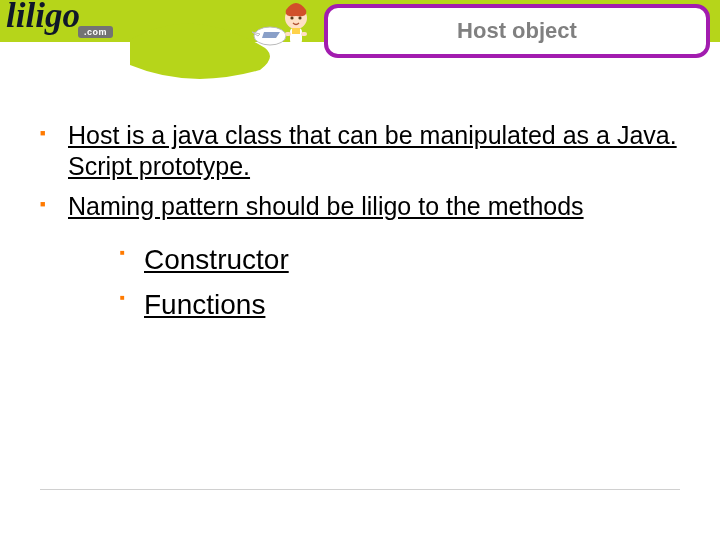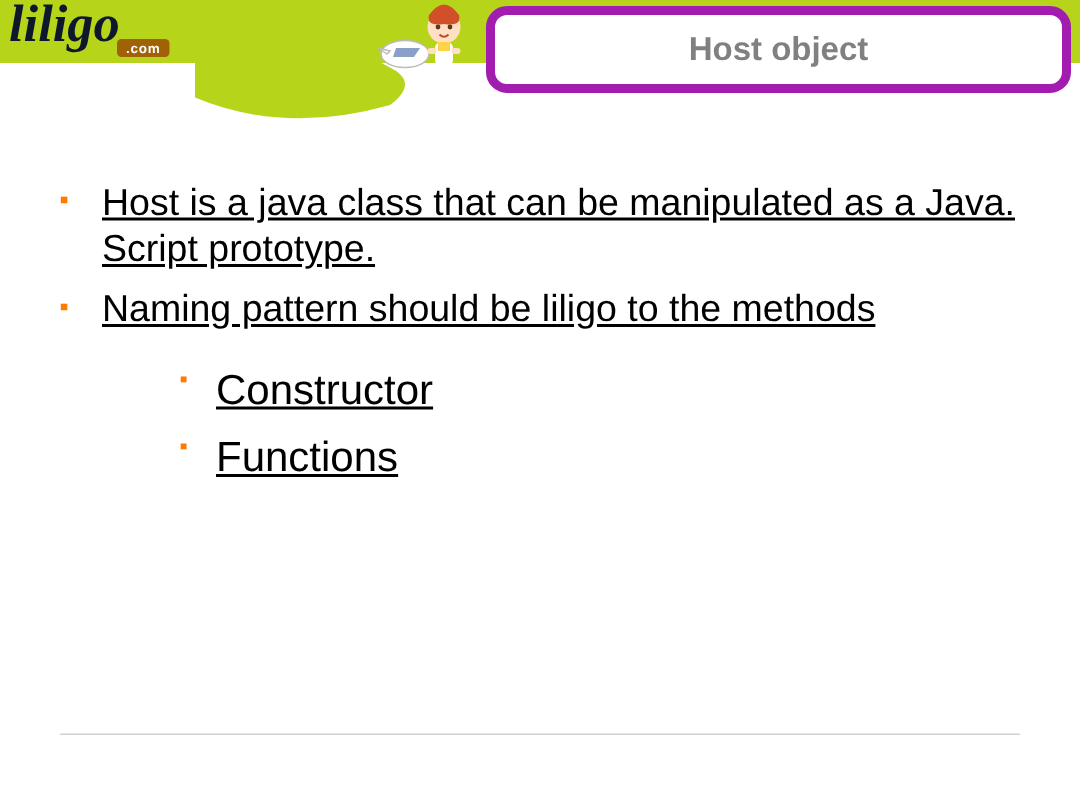--- a/index.html
+++ b/index.html
@@ -42,21 +42,21 @@
     font-weight: bold;
     font-size: 35px;
     color: #0f172a;
     line-height: 24px;
     letter-spacing: 0px;
   }
   .logo-tag {
     position: absolute;
     top: 22px;
     left: 72px;
-    background: #a16207;
+    background: #737373;
     color: #ffffff;
     font-size: 9px;
     font-weight: bold;
     padding: 1px 6px 1px 6px;
     border-radius: 3px;
     letter-spacing: 0.5px;
   }
 
   
   .hill {
@@ -88,21 +88,21 @@
     background: #d8d8d8;
     border-radius: 14px;
   }
   .title-pill {
     position: absolute;
     top: 4px;
     left: 324px;
     width: 378px;
     height: 46px;
     background: #ffffff;
-    border: 6px solid #a21caf;
+    border: 4px solid #a21caf;
     border-radius: 14px;
     display: flex;
     align-items: center;
     justify-content: center;
   }
   .title-text {
     color: #808080;
     font-weight: bold;
     font-size: 22px;
   }

